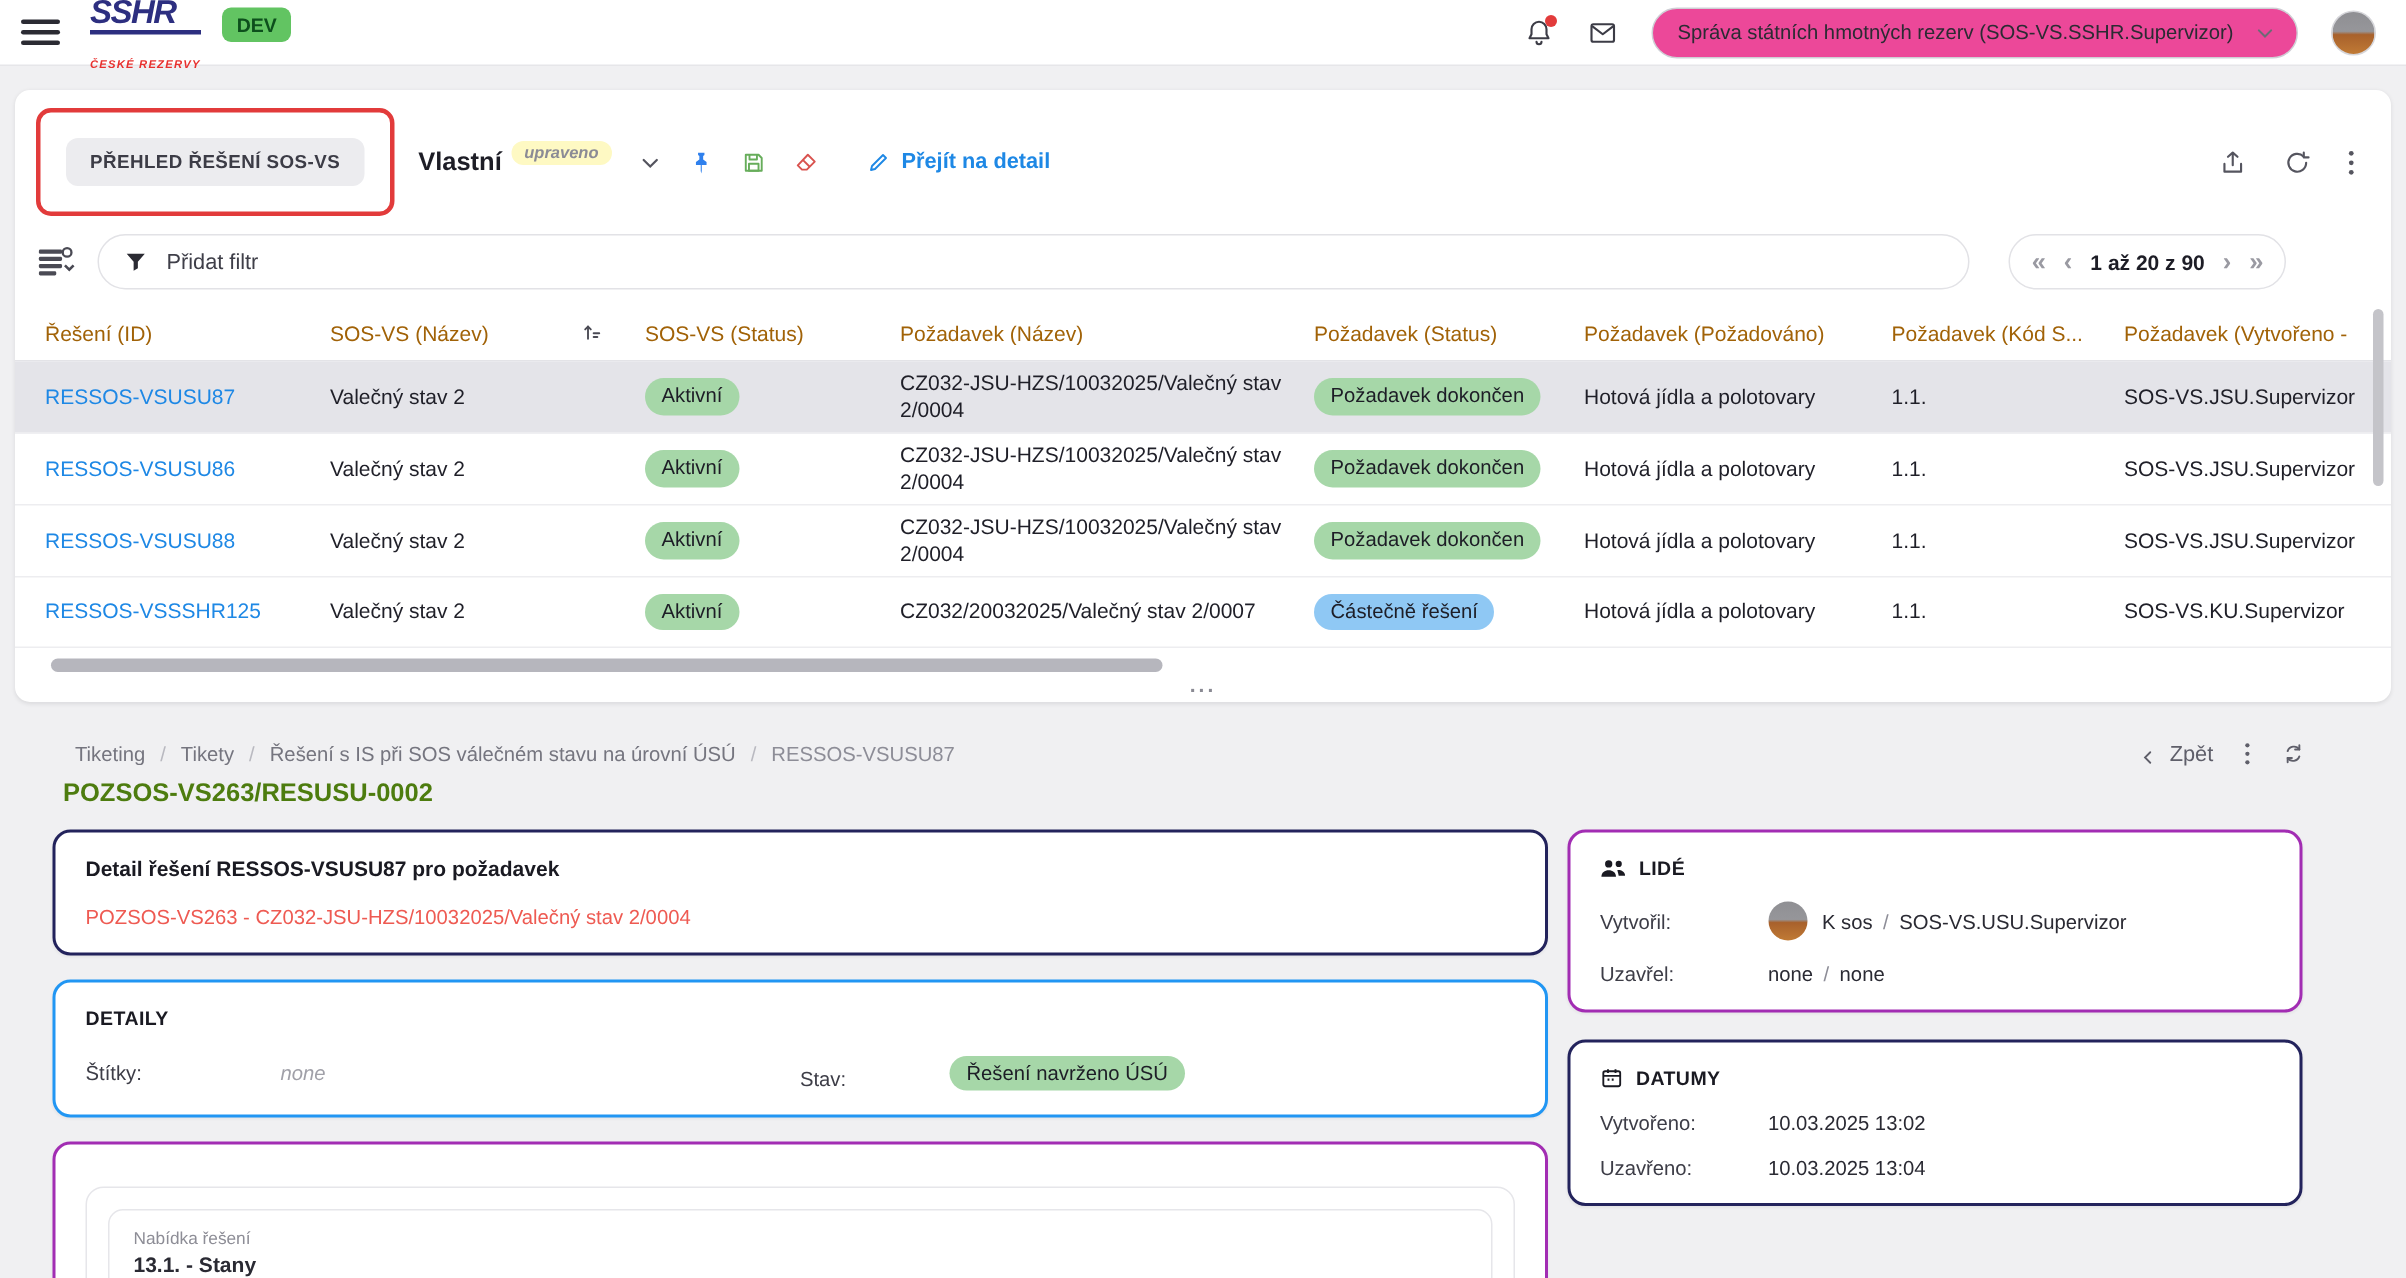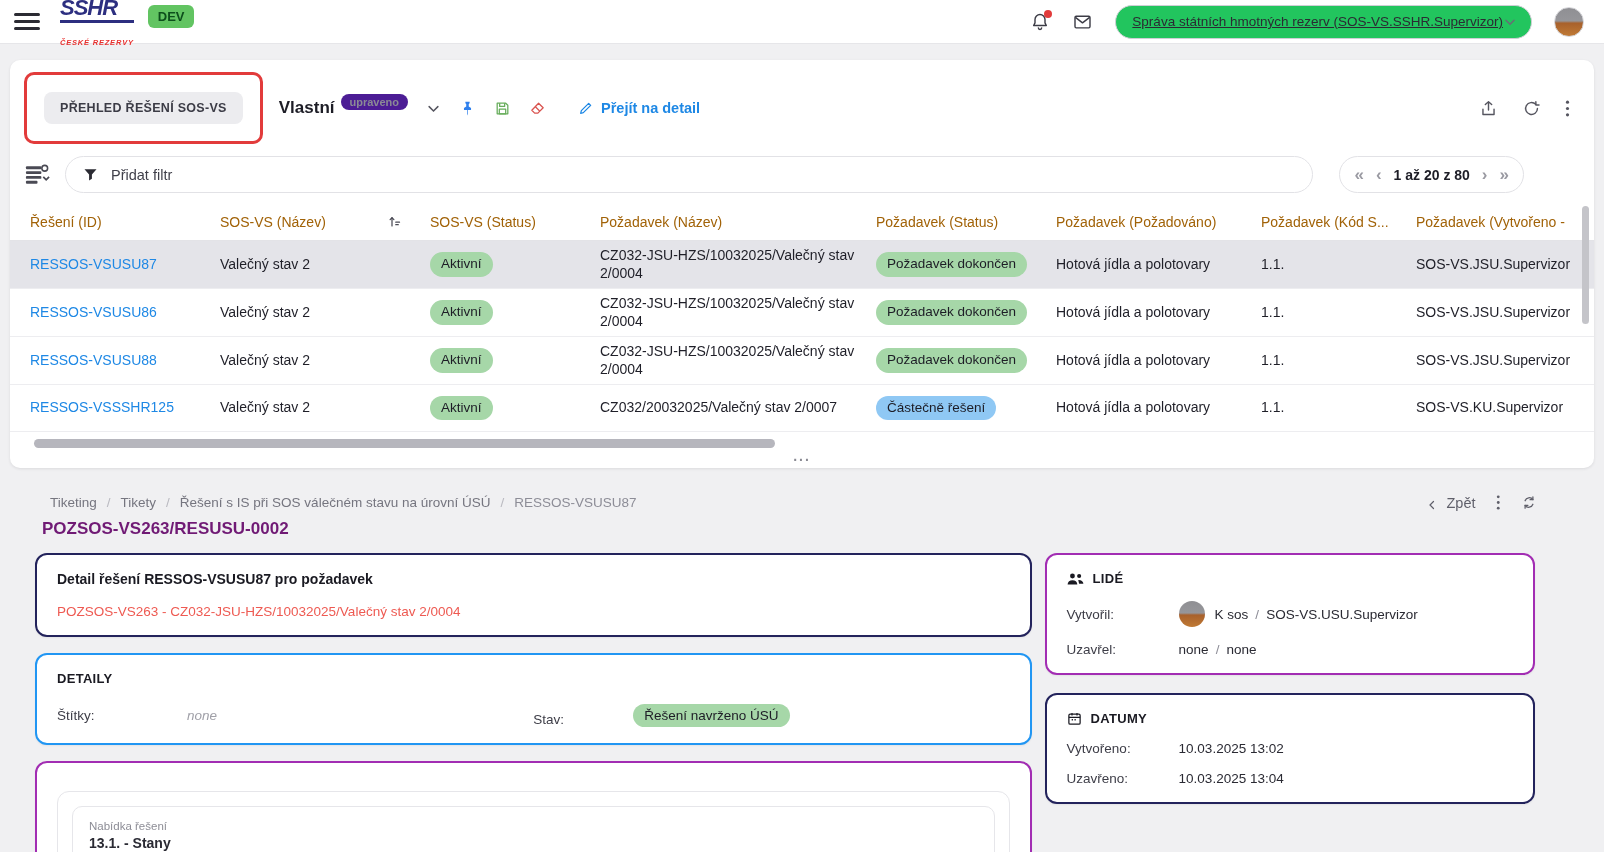--- a/index.html
+++ b/index.html
@@ -11,31 +11,31 @@
   .topbar { height:44px; background:#fff; display:flex; align-items:center; padding:0 20px 0 14px; border-bottom:1px solid #e6e6e9; }
   .hamburger { width:26px; cursor:pointer; margin-right:20px; }
   .hamburger span { display:block; height:3px; background:#2b2b33; border-radius:2px; margin:4px 0; }
   .brand { display:flex; flex-direction:column; line-height:1; margin-right:14px; }
   .brand-name { font-style:italic; font-weight:900; font-size:22px; letter-spacing:-1px; color:var(--brand_navy,#2d2f80); border-bottom:3px solid var(--brand_navy,#2d2f80); padding-bottom:1px; }
   .brand-sub { font-style:italic; font-weight:700; font-size:7.5px; color:var(--brand_red,#e8312f); letter-spacing:.8px; margin-top:16px; }
   .env-badge { background:var(--env_green,#62c462); color:#0d4f1c; font-weight:800; font-size:13px; padding:4px 10px; border-radius:6px; margin-top:-10px; }
   .top-right { margin-left:auto; display:flex; align-items:center; gap:22px; }
   .icon-btn { position:relative; cursor:pointer; }
   .notif-dot { position:absolute; top:-2px; right:-2px; width:8px; height:8px; border-radius:50%; background:#e23b3b; }
-  .role-pill { display:flex; align-items:center; border:1px solid #cfcfd5; border-radius:18px; height:34px; padding:0 14px 0 16px; font-size:13.5px; color:#2b2b33; cursor:pointer; background:#22c55e;text-decoration:underline; }
+  .role-pill { display:flex; align-items:center; gap:14px; border:1px solid #cfcfd5; border-radius:18px; height:34px; padding:0 14px 0 16px; font-size:13.5px; color:#2b2b33; cursor:pointer; background:#ec4899; }
   .avatar { width:30px; height:30px; border-radius:50%; background:linear-gradient(180deg,#8f8f93 0%,#96969a 46%,#a8612c 54%,#c07a35 100%); border:1px solid #d6d6da; }
 
   
   .main { padding:16px 10px 0 10px; }
   .list-card { position:relative; background:#fff; border-radius:10px; box-shadow:0 1px 3px rgba(30,30,40,.10); overflow:hidden; }
   .toolbar { display:flex; align-items:center; padding:12px 18px 8px 14px; gap:16px; }
   .view-annot { border:3px solid var(--annot_red,#e23b3b); border-radius:10px; padding:17px; }
   .view-pill { background:#ececef; border-radius:8px; padding:9px 16px; font-size:12.5px; font-weight:700; color:#3c3c46; letter-spacing:.3px; white-space:nowrap; }
   .view-name { font-size:17px; font-weight:700; color:#1d1d26; display:flex; align-items:flex-start; gap:6px; }
-  .edited-chip { font-size:11px; background:#4c1d95; color:#8b8b95; padding:2px 9px; border-radius:9px; position:relative; top:-4px; }
+  .edited-chip { font-size:11px; font-style:italic; background:#fef9c3; color:#8b8b95; padding:2px 9px; border-radius:9px; position:relative; top:-4px; }
   .tool-icons { display:flex; align-items:center; gap:18px; margin-left:2px; }
   .go-detail { display:flex; align-items:center; gap:7px; color:var(--link_blue,#1e88e5); font-size:14.5px; font-weight:700; margin-left:16px; cursor:pointer; }
   .card-actions { margin-left:auto; display:flex; align-items:center; gap:24px; padding-right:6px; }
 
   .filter-row { display:flex; align-items:center; padding:4px 18px 10px 14px; gap:14px; }
   .filter-pill { flex:1; display:flex; align-items:center; gap:12px; border:1px solid #e2e2e6; border-radius:20px; height:37px; padding:0 16px; cursor:text; }
   .filter-ph { font-size:14.5px; color:#3f3f49; }
   .pagination { display:flex; align-items:center; gap:12px; border:1px solid #e2e2e6; border-radius:20px; height:37px; padding:0 14px; margin-left:12px; margin-right:52px; }
   .pg-btn { font-size:17px; color:#9a9aa2; cursor:pointer; line-height:1; font-weight:700; }
   .pg-text { font-size:14px; font-weight:700; color:#1d1d26; white-space:nowrap; }
@@ -56,21 +56,21 @@
   .vscroll { position:absolute; right:5px; top:146px; width:7px; height:118px; background:#c4c4c9; border-radius:4px; cursor:grab; }
 
   
   .detail-head { display:flex; align-items:center; margin-top:26px; padding:0 56px 0 40px; }
   .crumbs { display:flex; align-items:center; gap:10px; font-size:13.5px; color:#75757f; flex-wrap:nowrap; overflow:hidden; }
   .crumb { cursor:pointer; white-space:nowrap; }
   .crumb.current { color:#8d8d97; cursor:default; }
   .crumb-sep { color:#b9b9c0; }
   .head-actions { margin-left:auto; display:flex; align-items:center; gap:20px; color:#5f5f6a; }
   .back-link { display:flex; align-items:flex-end; gap:8px; font-size:14.5px; cursor:pointer; color:#5f5f6a; }
-  .page-title { font-size:17px; font-weight:800; color:#701a75; padding:8px 0 0 32px; }
+  .page-title { font-size:17px; font-weight:800; color:#4d7c0f; padding:8px 0 0 32px; }
 
   .detail-grid { display:flex; gap:13px; padding:14px 59px 0 25px; align-items:flex-start; }
   .col-left { width:1010px; display:flex; flex-direction:column; gap:16px; }
   .col-right { width:497px; display:flex; flex-direction:column; gap:18px; }
   .panel { background:#fff; border-radius:12px; padding:16px 20px; box-shadow:0 1px 2px rgba(30,30,40,.06); }
   .b-navy { border:2px solid var(--border_navy,#23235c); }
   .b-blue { border:2px solid var(--border_blue,#2196f3); }
   .b-purple { border:2px solid var(--border_purple,#a22db3); }
   .panel-title { font-size:14px; font-weight:800; color:#1a1a22; }
   .panel-title.caps { font-size:13px; letter-spacing:.3px; display:flex; align-items:center; gap:9px; }
@@ -193,21 +193,21 @@
       </svg>
       <div class="filter-pill">
         <svg width="17" height="17" viewBox="0 0 24 24">
             <path d="M3.5 4.5h17l-6.5 7.5v6l-4 2.5v-8.5z" fill="#2b2b33"></path>
           </svg>
         <span class="filter-ph">Přidat filtr</span>
       </div>
       <div class="pagination">
         <span class="pg-btn">«</span>
         <span class="pg-btn">‹</span>
-        <span class="pg-text">1 až 20 z 80</span>
+        <span class="pg-text">1 až 20 z 90</span>
         <span class="pg-btn">›</span>
         <span class="pg-btn">»</span>
       </div>
     </div>
 
     <div class="tgrid thead">
       <div class="th">Řešení (ID)</div>
       <div class="th">
         <span>SOS-VS (Název)</span>
         <svg width="15" height="15" viewBox="0 0 24 24" fill="none" stroke="#4a4a54" stroke-width="2" stroke-linecap="round" style="margin-left:auto;margin-right:14px">

